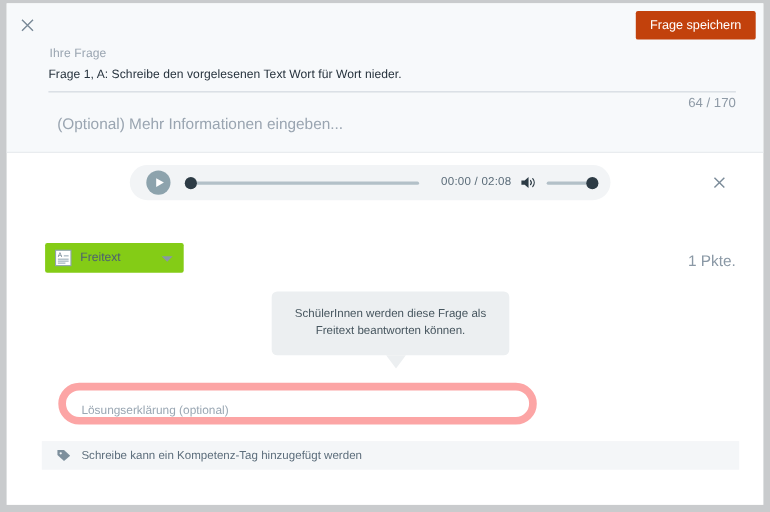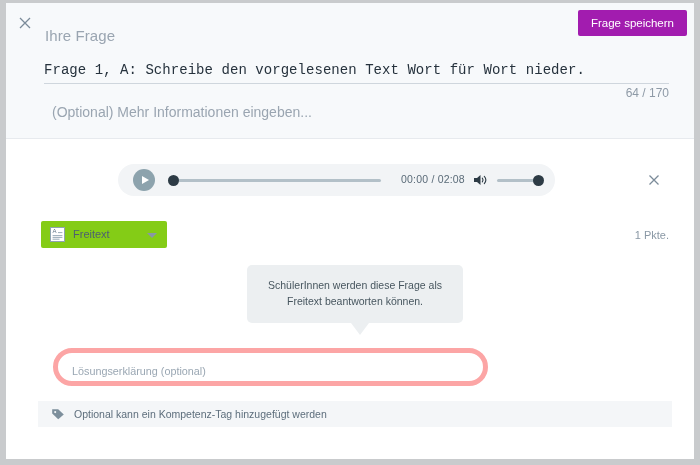--- a/index.html
+++ b/index.html
@@ -52,48 +52,47 @@
     justify-content: center;
   }
   .close-x svg { display: block; }
 
   .save-btn {
     position: absolute;
     right: 7px;
     top: 7px;
     height: 26px;
     padding: 0 13px;
-    background: #a21caf;
+    background: #c2410c;
     color: #ffffff;
     font-size: 11.5px;
     border: none;
     border-radius: 2px;
     cursor: pointer;
     font-family: "Liberation Sans", sans-serif;
     line-height: 26px;
     white-space: nowrap;
   }
 
   .field-label {
     position: absolute;
     left: 39px;
-    top: 24px;
-    font-size: 15px;
+    top: 40px;
+    font-size: 11px;
     color: #9aa5b1;
     letter-spacing: 0.1px;
   }
 
   .question-title {
     position: absolute;
     left: 38px;
     top: 59px;
-    font-size: 14px;
+    font-size: 11px;
     color: #26323d;
     letter-spacing: 0.05px;
-    font-family: Liberation Mono, monospace;
   }
 
   .title-underline {
     position: absolute;
     left: 38px;
     top: 80px;
     width: 625px;
     height: 1px;
     background: #cfd6dd;
   }
@@ -111,21 +110,21 @@
     left: 46px;
     top: 101px;
     font-size: 14px;
     color: #9aa5b1;
   }
 
   
   .audio-row {
     position: absolute;
     left: 0;
-    top: 137px;
+    top: 123px;
     width: 688px;
     height: 65px;
   }
   .audio-player {
     position: absolute;
     left: 112px;
     top: 24px;
     width: 437px;
     height: 32px;
     background: #f2f4f6;
@@ -260,21 +259,21 @@
     top: 12px;
     width: 0; height: 0;
     border-left: 5px solid transparent;
     border-right: 5px solid transparent;
     border-top: 5px solid #8898a5;
   }
   .points-label {
     position: absolute;
     right: 25px;
     top: 22px;
-    font-size: 11px;
+    font-size: 14px;
     color: #8a98a5;
   }
 
   
   .tooltip-wrap {
     position: absolute;
     left: 241px;
     top: 262px;
     width: 216px;
   }
@@ -300,21 +299,21 @@
     border-top: 12px solid #eceff1;
   }
 
   
   .solution-box {
     position: absolute;
     left: 47px;
     top: 345px;
     width: 435px;
     height: 38px;
-    border: 5px solid #fca5a5;
+    border: 7px solid #fca5a5;
     border-radius: 19px;
     box-sizing: border-box;
     background: #ffffff;
     cursor: text;
   }
   .solution-placeholder {
     position: absolute;
     left: 14px;
     top: 12px;
     font-size: 10.8px;
@@ -431,17 +430,17 @@
       <span class="solution-placeholder">Lösungserklärung (optional)</span>
     </div>
 
     <div class="tag-bar">
       <span class="tag-icon">
         <svg width="14" height="14" viewBox="0 0 14 14">
           <path d="M1.2 2.2 L7.2 2.2 L12.8 7.4 L7.2 12.2 L1.2 6.6 Z" fill="#7d8f9c"></path>
           <circle cx="4.2" cy="5.1" r="1.05" fill="#f4f6f8"></circle>
         </svg>
       </span>
-      <span class="tag-text">Optional kann ein Kompetenz-Tag hinzugefügt werden</span>
+      <span class="tag-text">Schreibe kann ein Kompetenz-Tag hinzugefügt werden</span>
     </div>
 
   </div>
 </div>
 
 </body></html>

